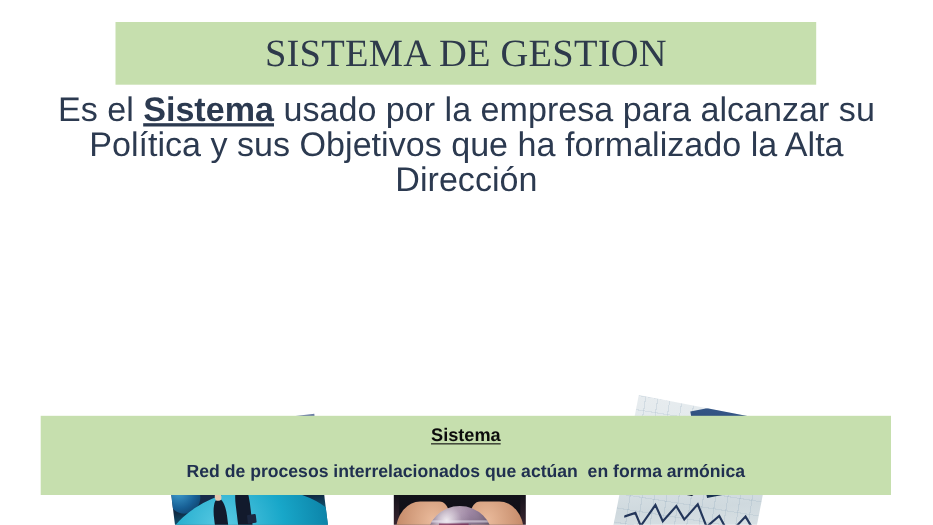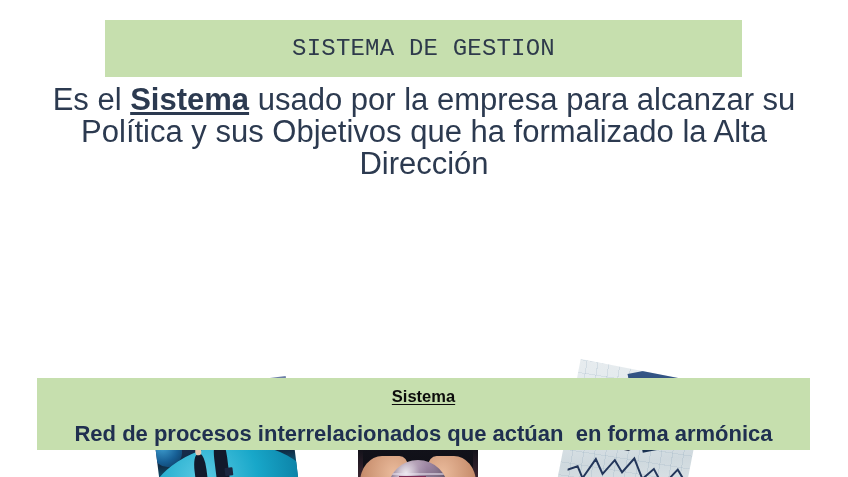--- a/index.html
+++ b/index.html
@@ -27,22 +27,22 @@
     left: 105px;
     top: 20px;
     width: 637px;
     height: 57px;
     background: #c6dfae;
     display: flex;
     align-items: center;
     justify-content: center;
   }
   .title-text {
-    font-family: Liberation Mono, monospace;
-    font-size: 24px;
+    font-family: Liberation Serif, serif;
+    font-size: 35px;
     font-weight: 400;
     letter-spacing: 0.2px;
     color: #2e3a4b;
     white-space: nowrap;
   }
 
   
   .subtitle {
     position: absolute;
     left: 24px;
@@ -369,21 +369,21 @@
     text-decoration: underline;
     text-underline-offset: 2px;
   }
   .def-text {
     position: absolute;
     top: 43px;
     left: 0;
     width: 100%;
     text-align: center;
     font-family: "Liberation Sans", sans-serif;
-    font-size: 22px;
+    font-size: 16px;
     font-weight: 700;
     color: #203050;
     white-space: pre;
   }
 </style>
 </head>
 <body>
 
 <div class="slide">
 

